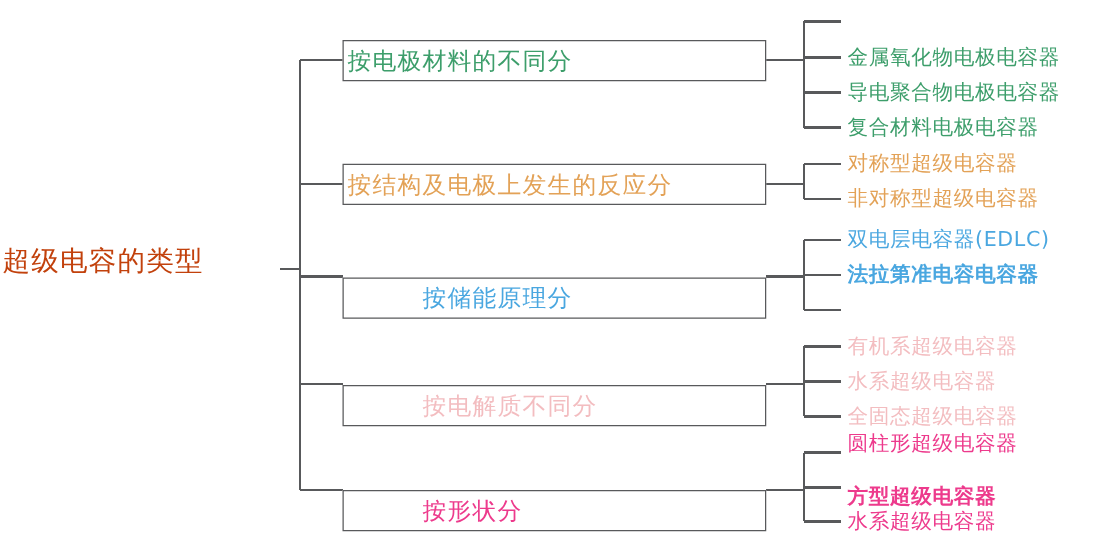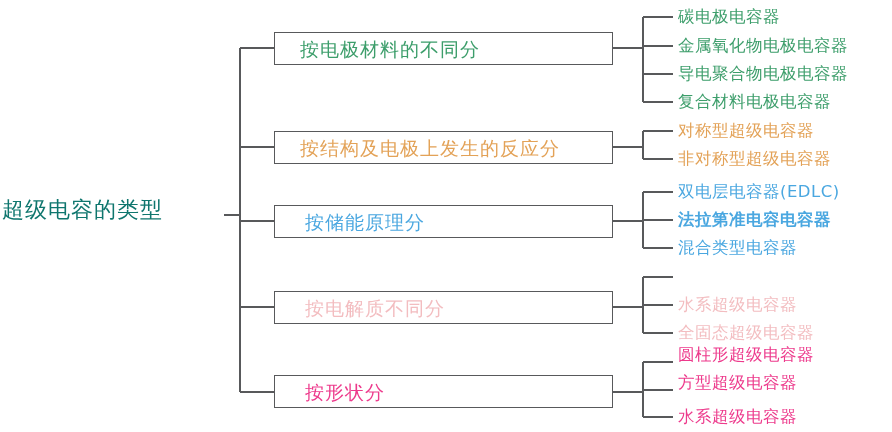--- a/index.html
+++ b/index.html
@@ -10,43 +10,43 @@
   }
   #diagram{position:absolute;left:0;top:0;width:892px;height:432px;}
   .wires{position:absolute;left:0;top:0;width:892px;height:432px;pointer-events:none;}
 
   .root-label{
     position:absolute;
     left:2px;top:196px;
     width:232px;
     font-size:22px;
     line-height:28px;
-    color:#0f766e;
+    color:#c2410c;
     letter-spacing:1px;
     white-space:nowrap;
   }
 
   .node-box{
     position:absolute;
     left:274px;
     width:339px;
     height:33px;
     box-sizing:border-box;
     border:1.6px solid #58595b;
     background:#ffffff;
     display:flex;
     align-items:center;
     font-size:19px;
     line-height:22px;
     letter-spacing:1px;
     white-space:nowrap;
   }
   .node-box .node-text{display:block;}
-  .pad-sm{padding-left:25px;}
-  .pad-lg{padding-left:30px;}
+  .pad-sm{padding-left:3px;}
+  .pad-lg{padding-left:63px;margin-top:17px;}
 
   .leaf{
     position:absolute;
     left:678px;
     font-size:16.5px;
     line-height:18px;
     letter-spacing:0.5px;
     white-space:nowrap;
   }
 </style>
@@ -98,44 +98,43 @@
       <path d="M643 390 H673"></path>
       <path d="M643 417 H673"></path>
     </g>
   </svg>
 
   <div class="root-label">超级电容的类型</div>
 
   <div class="node-box pad-sm" style="top:32px;">
     <span class="node-text" style="color:#3d9e6b;">按电极材料的不同分</span>
   </div>
-  <div class="leaf" style="top:8px;color:#3d9e6b;">碳电极电容器</div>
   <div class="leaf" style="top:37px;color:#3d9e6b;">金属氧化物电极电容器</div>
   <div class="leaf" style="top:65px;color:#3d9e6b;">导电聚合物电极电容器</div>
   <div class="leaf" style="top:93px;color:#3d9e6b;">复合材料电极电容器</div>
 
   <div class="node-box pad-sm" style="top:131px;">
     <span class="node-text" style="color:#e3a257;">按结构及电极上发生的反应分</span>
   </div>
   <div class="leaf" style="top:122px;color:#e3a257;">对称型超级电容器</div>
   <div class="leaf" style="top:150px;color:#e3a257;">非对称型超级电容器</div>
 
   <div class="node-box pad-lg" style="top:205px;">
     <span class="node-text" style="color:#4aa7e0;">按储能原理分</span>
   </div>
   <div class="leaf" style="top:183px;color:#4aa7e0;">双电层电容器(EDLC)</div>
   <div class="leaf" style="top:211px;color:#4aa7e0;font-weight:bold;">法拉第准电容电容器</div>
-  <div class="leaf" style="top:239px;color:#4aa7e0;">混合类型电容器</div>
 
   <div class="node-box pad-lg" style="top:291px;">
     <span class="node-text" style="color:#f3bdc0;">按电解质不同分</span>
   </div>
+  <div class="leaf" style="top:268px;color:#f3bdc0;">有机系超级电容器</div>
   <div class="leaf" style="top:296px;color:#f3bdc0;text-align:right;">水系超级电容器</div>
   <div class="leaf" style="top:324px;color:#f3bdc0;">全固态超级电容器</div>
 
   <div class="node-box pad-lg" style="top:375px;">
     <span class="node-text" style="color:#ed3a8c;">按形状分</span>
   </div>
   <div class="leaf" style="top:346px;color:#ed3a8c;">圆柱形超级电容器</div>
-  <div class="leaf" style="top:374px;color:#ed3a8c;">方型超级电容器</div>
+  <div class="leaf" style="top:388px;color:#ed3a8c;font-weight:bold;">方型超级电容器</div>
   <div class="leaf" style="top:408px;color:#ed3a8c;">水系超级电容器</div>
 
 </div>
 
 </body></html>

